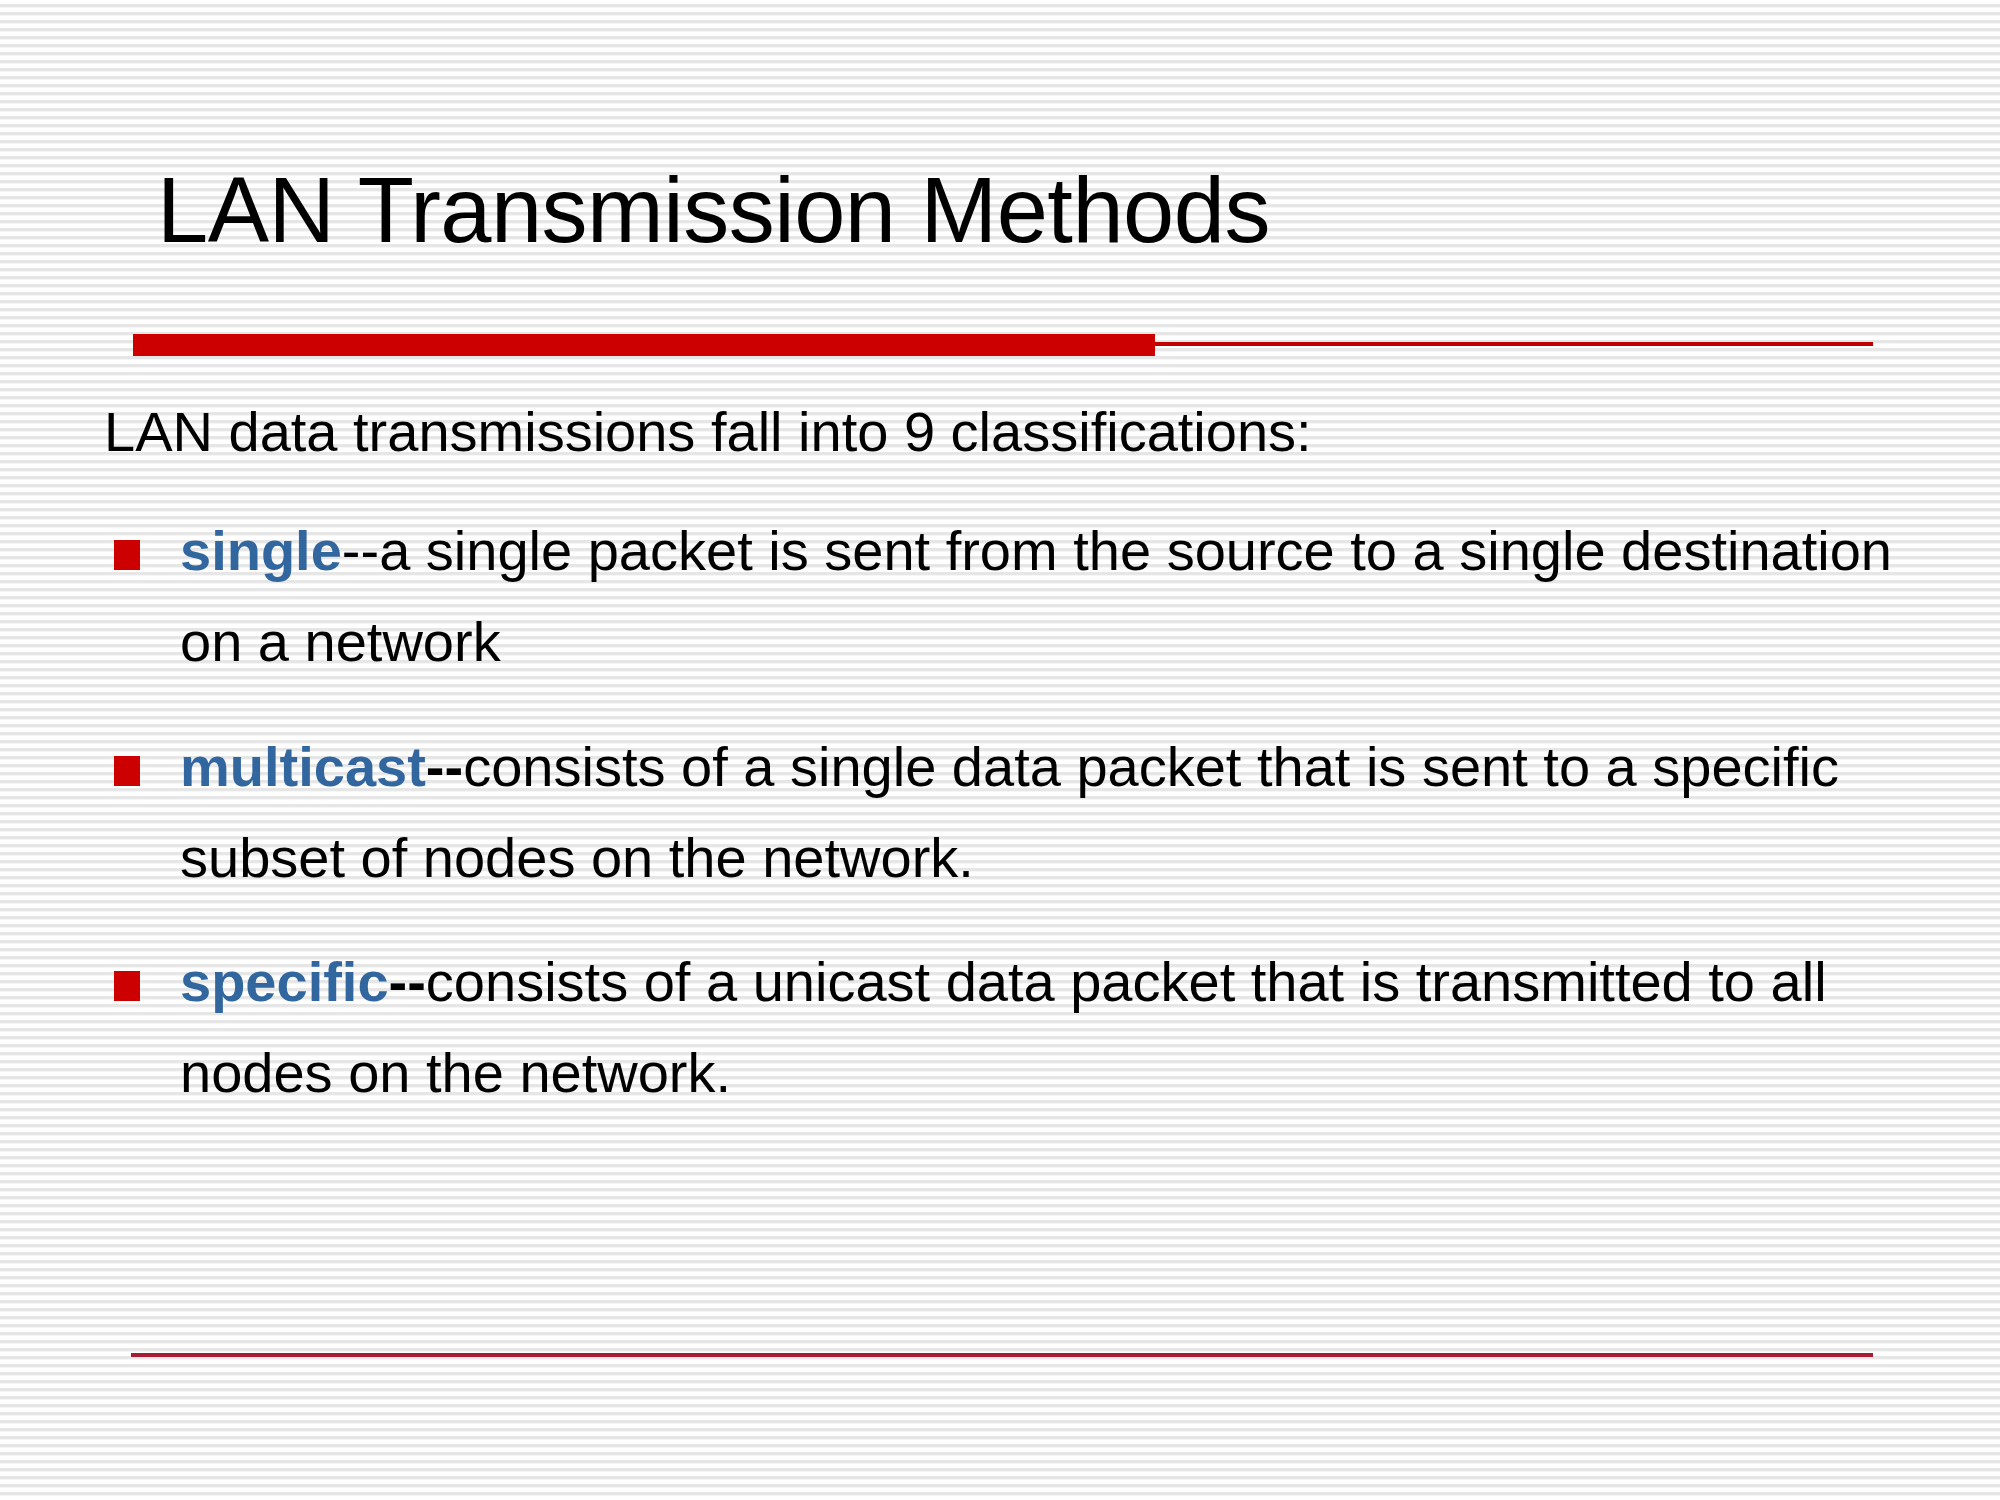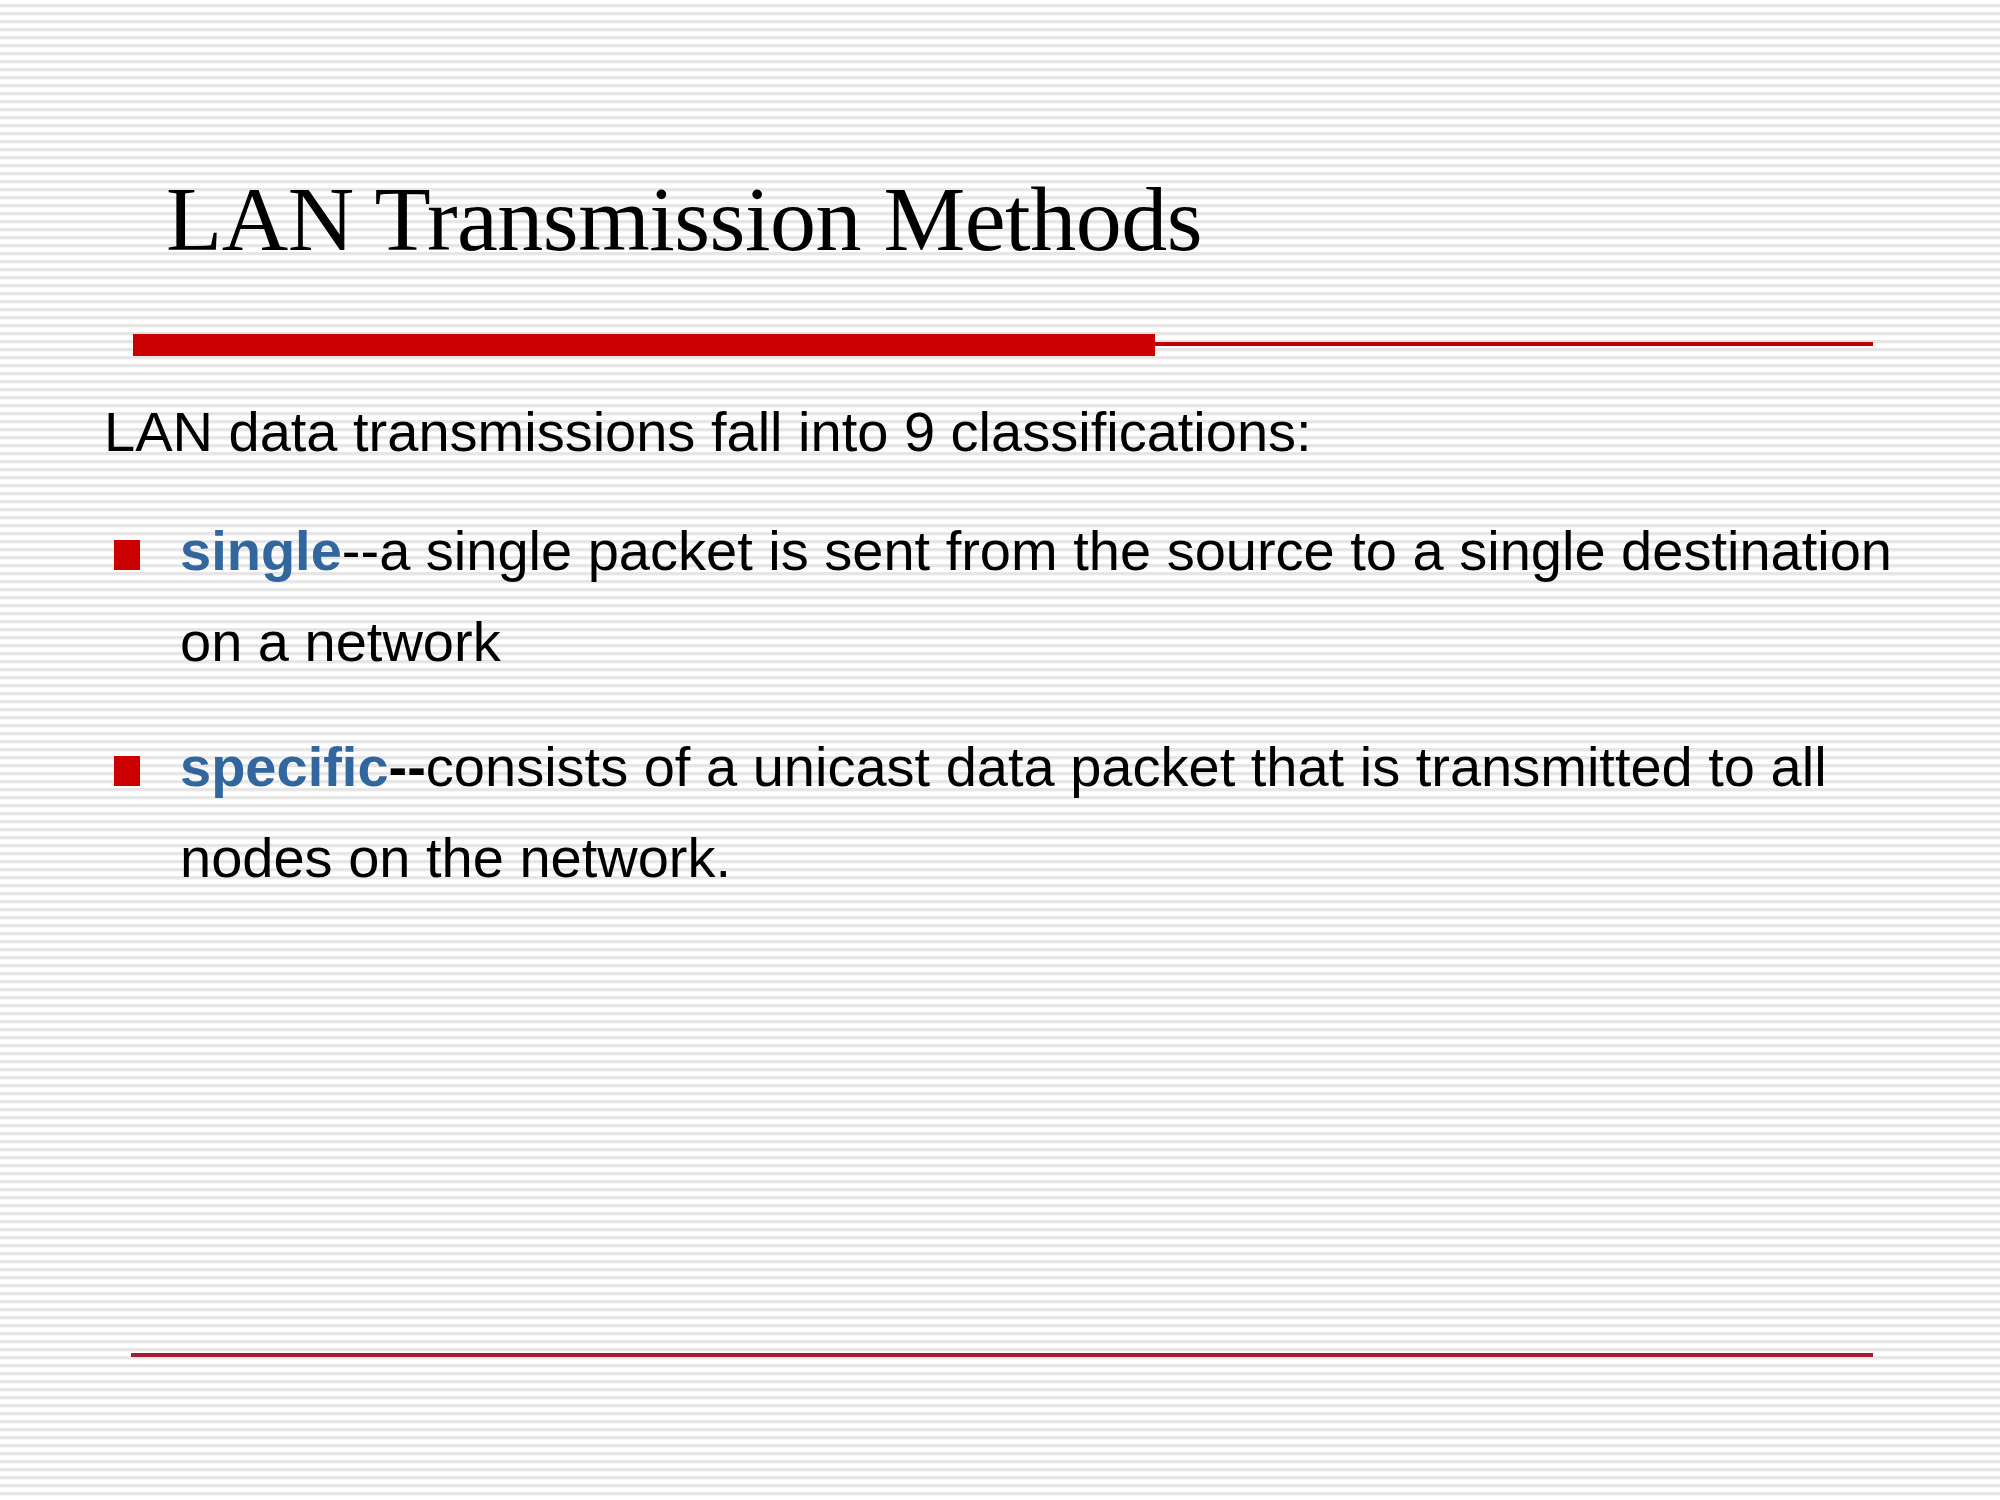--- a/index.html
+++ b/index.html
@@ -35,22 +35,22 @@
   }
 
   
   .title-block {
     position: absolute;
     left: 150px;
     top: 155px;
     width: 1760px;
   }
   .slide-title {
-    margin: 16px;
-    font-family: Liberation Serif, serif;
+    margin: 7px;
+    font-family: Liberation Sans, sans-serif;
     font-weight: 400;
     font-size: 92px;
     line-height: 1.05;
     letter-spacing: -0.5px;
     color: #000000;
     white-space: nowrap;
   }
 
   
   .title-rule {
@@ -163,20 +163,24 @@
 
     <p class="intro-line">LAN data transmissions fall into 9 classifications:</p>
 
     <ul class="bullet-list">
 
       <li class="bullet-item">
         <span class="bullet-marker"></span>
         <span class="term">single</span><span class="dashes light">--</span><span class="rest">a single packet is sent from the source to a single destination on a network</span>
       </li>
 
+      <li class="bullet-item">
+        <span class="bullet-marker"></span>
+        <span class="term">multicast</span><span class="dashes">--</span><span class="rest">consists of a single data packet that is sent to a specific subset of nodes on the network.</span>
+      </li>
 
       <li class="bullet-item">
         <span class="bullet-marker"></span>
         <span class="term">specific</span><span class="dashes">--</span><span class="rest">consists of a unicast data packet that is transmitted to all nodes on the network.</span>
       </li>
 
     </ul>
   </div>
 
   <div class="bottom-rule"></div>

